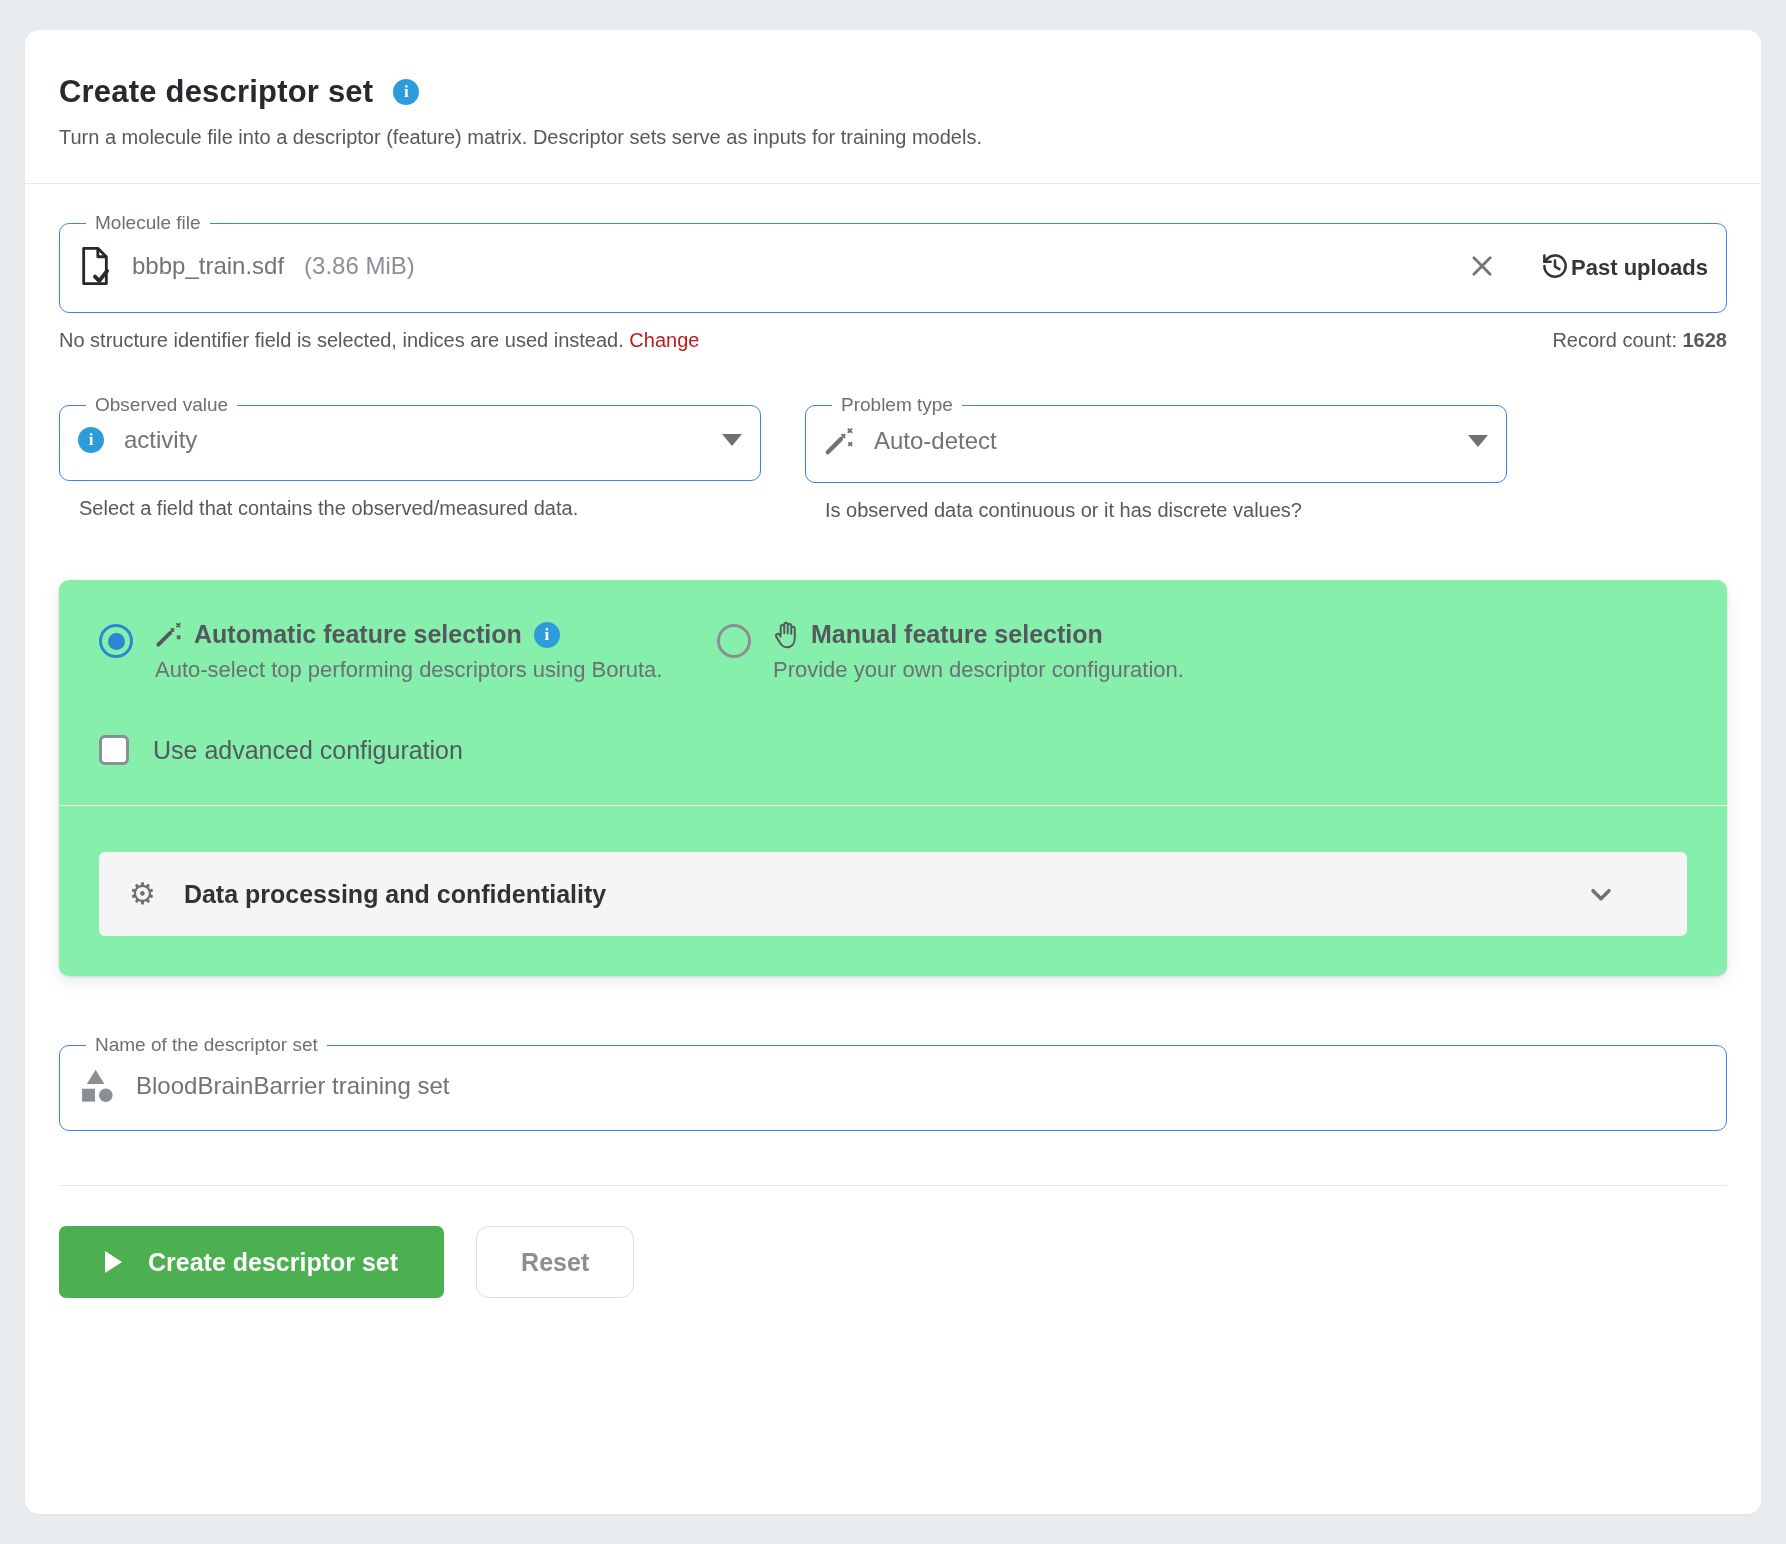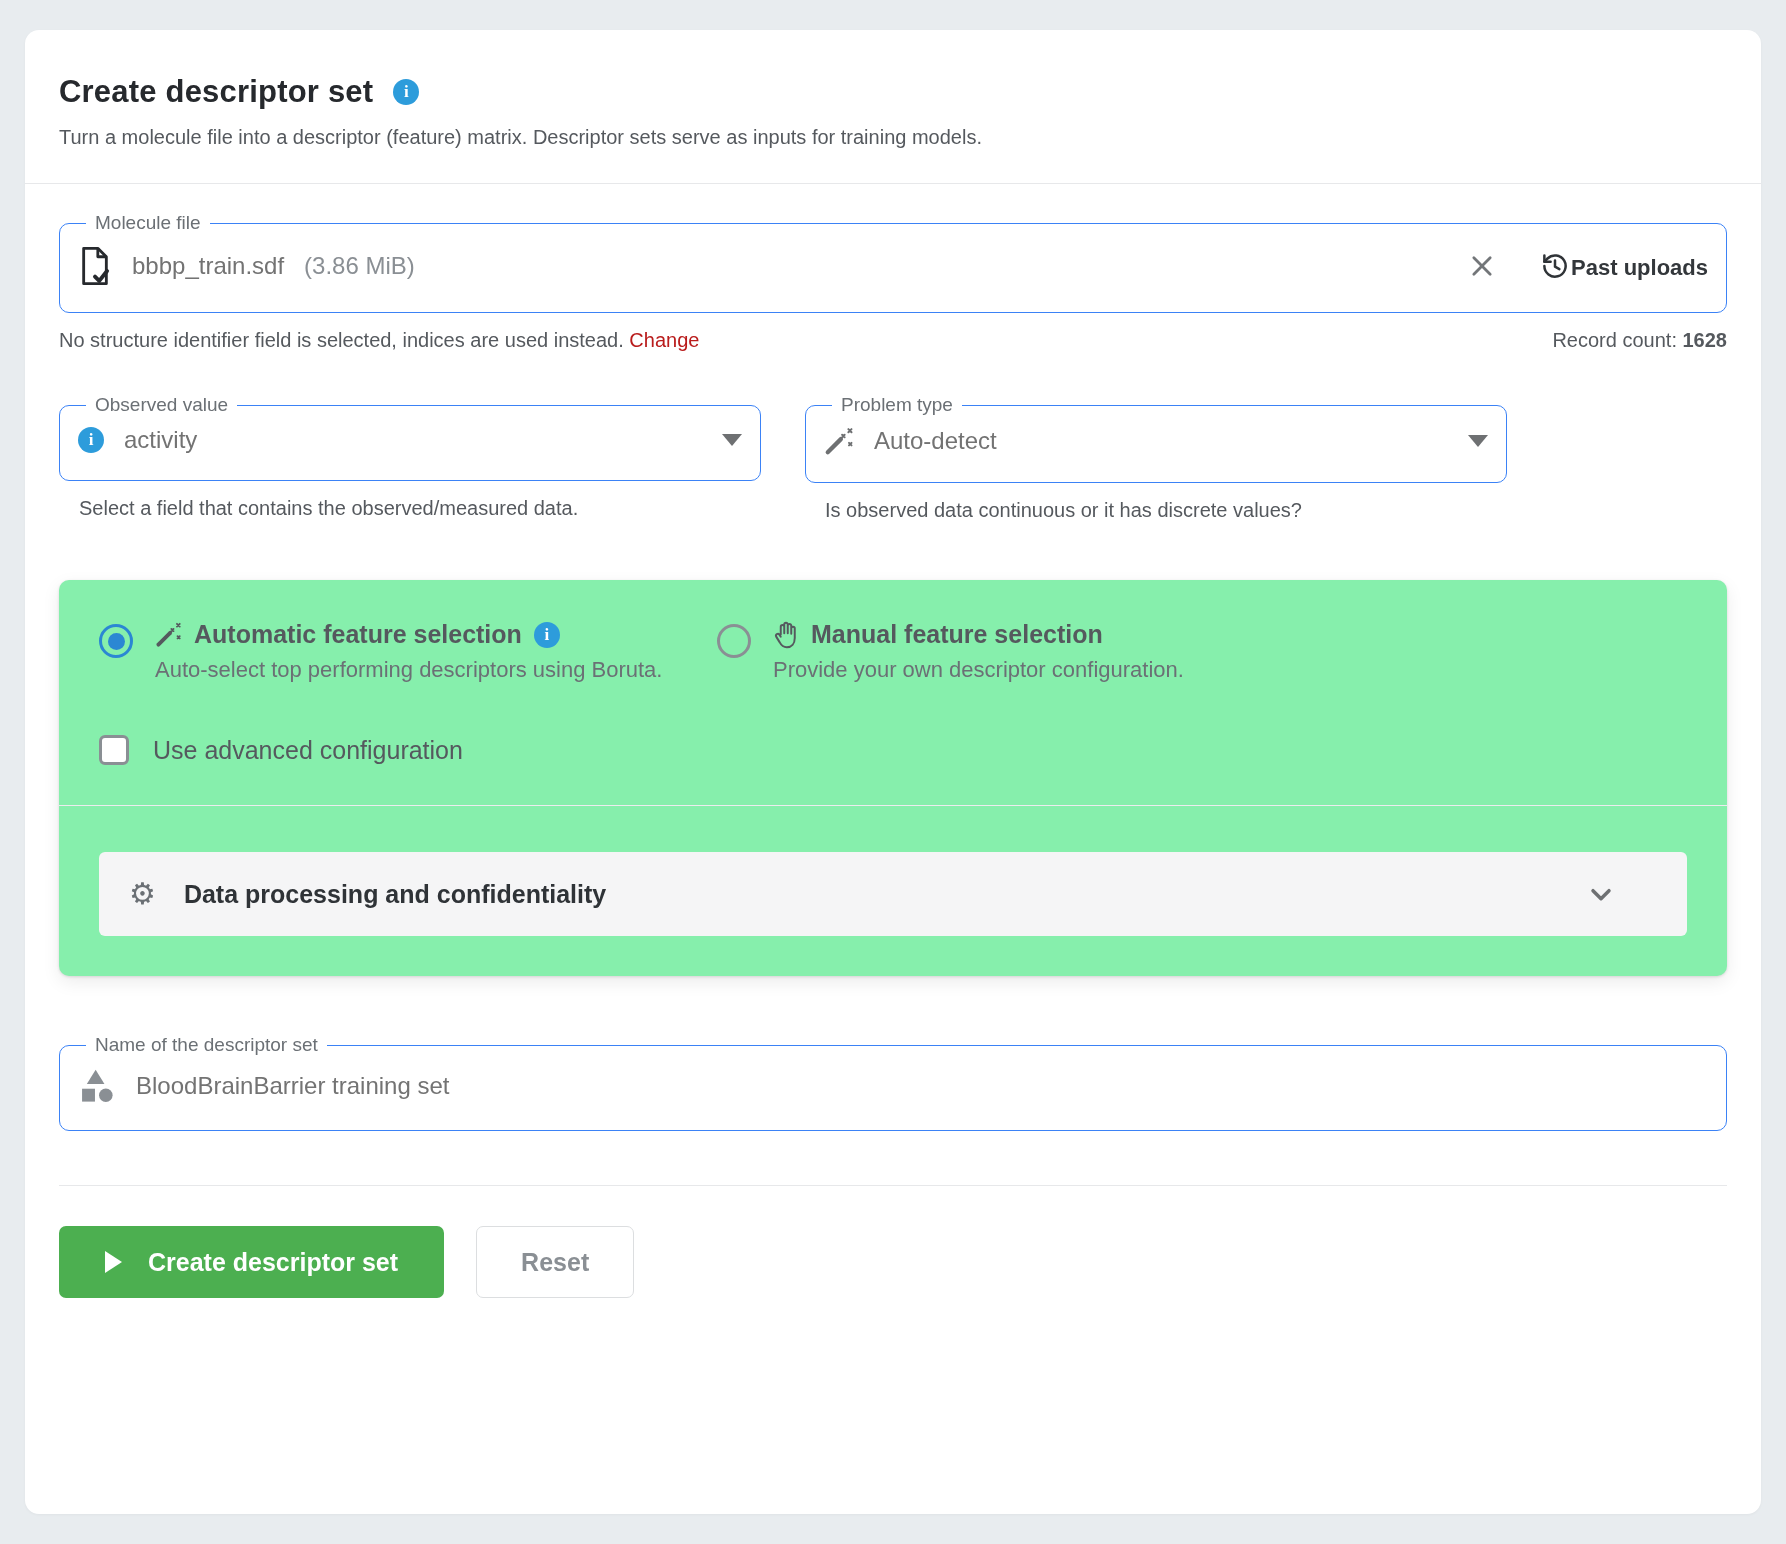--- a/index.html
+++ b/index.html
@@ -118,21 +118,21 @@
     font-family: "Liberation Sans", sans-serif;
     cursor: pointer;
   }
   .play-tri {
     width: 0; height: 0;
     border-top: 11px solid transparent; border-bottom: 11px solid transparent;
     border-left: 17px solid #ffffff;
   }
   .btn-reset {
     background: #fff; color: #8a8f94;
-    border: 1px solid #dcdee0; border-radius: 7px;
+    border: 1px solid #dcdee0; border-radius: 13px;
     padding: 0 44px; height: 72px;
     font-size: 25px; font-weight: bold;
     font-family: "Liberation Sans", sans-serif;
     cursor: pointer;
   }
   .icon-svg { display: block; }
 </style>
 </head>
 <body>
 

